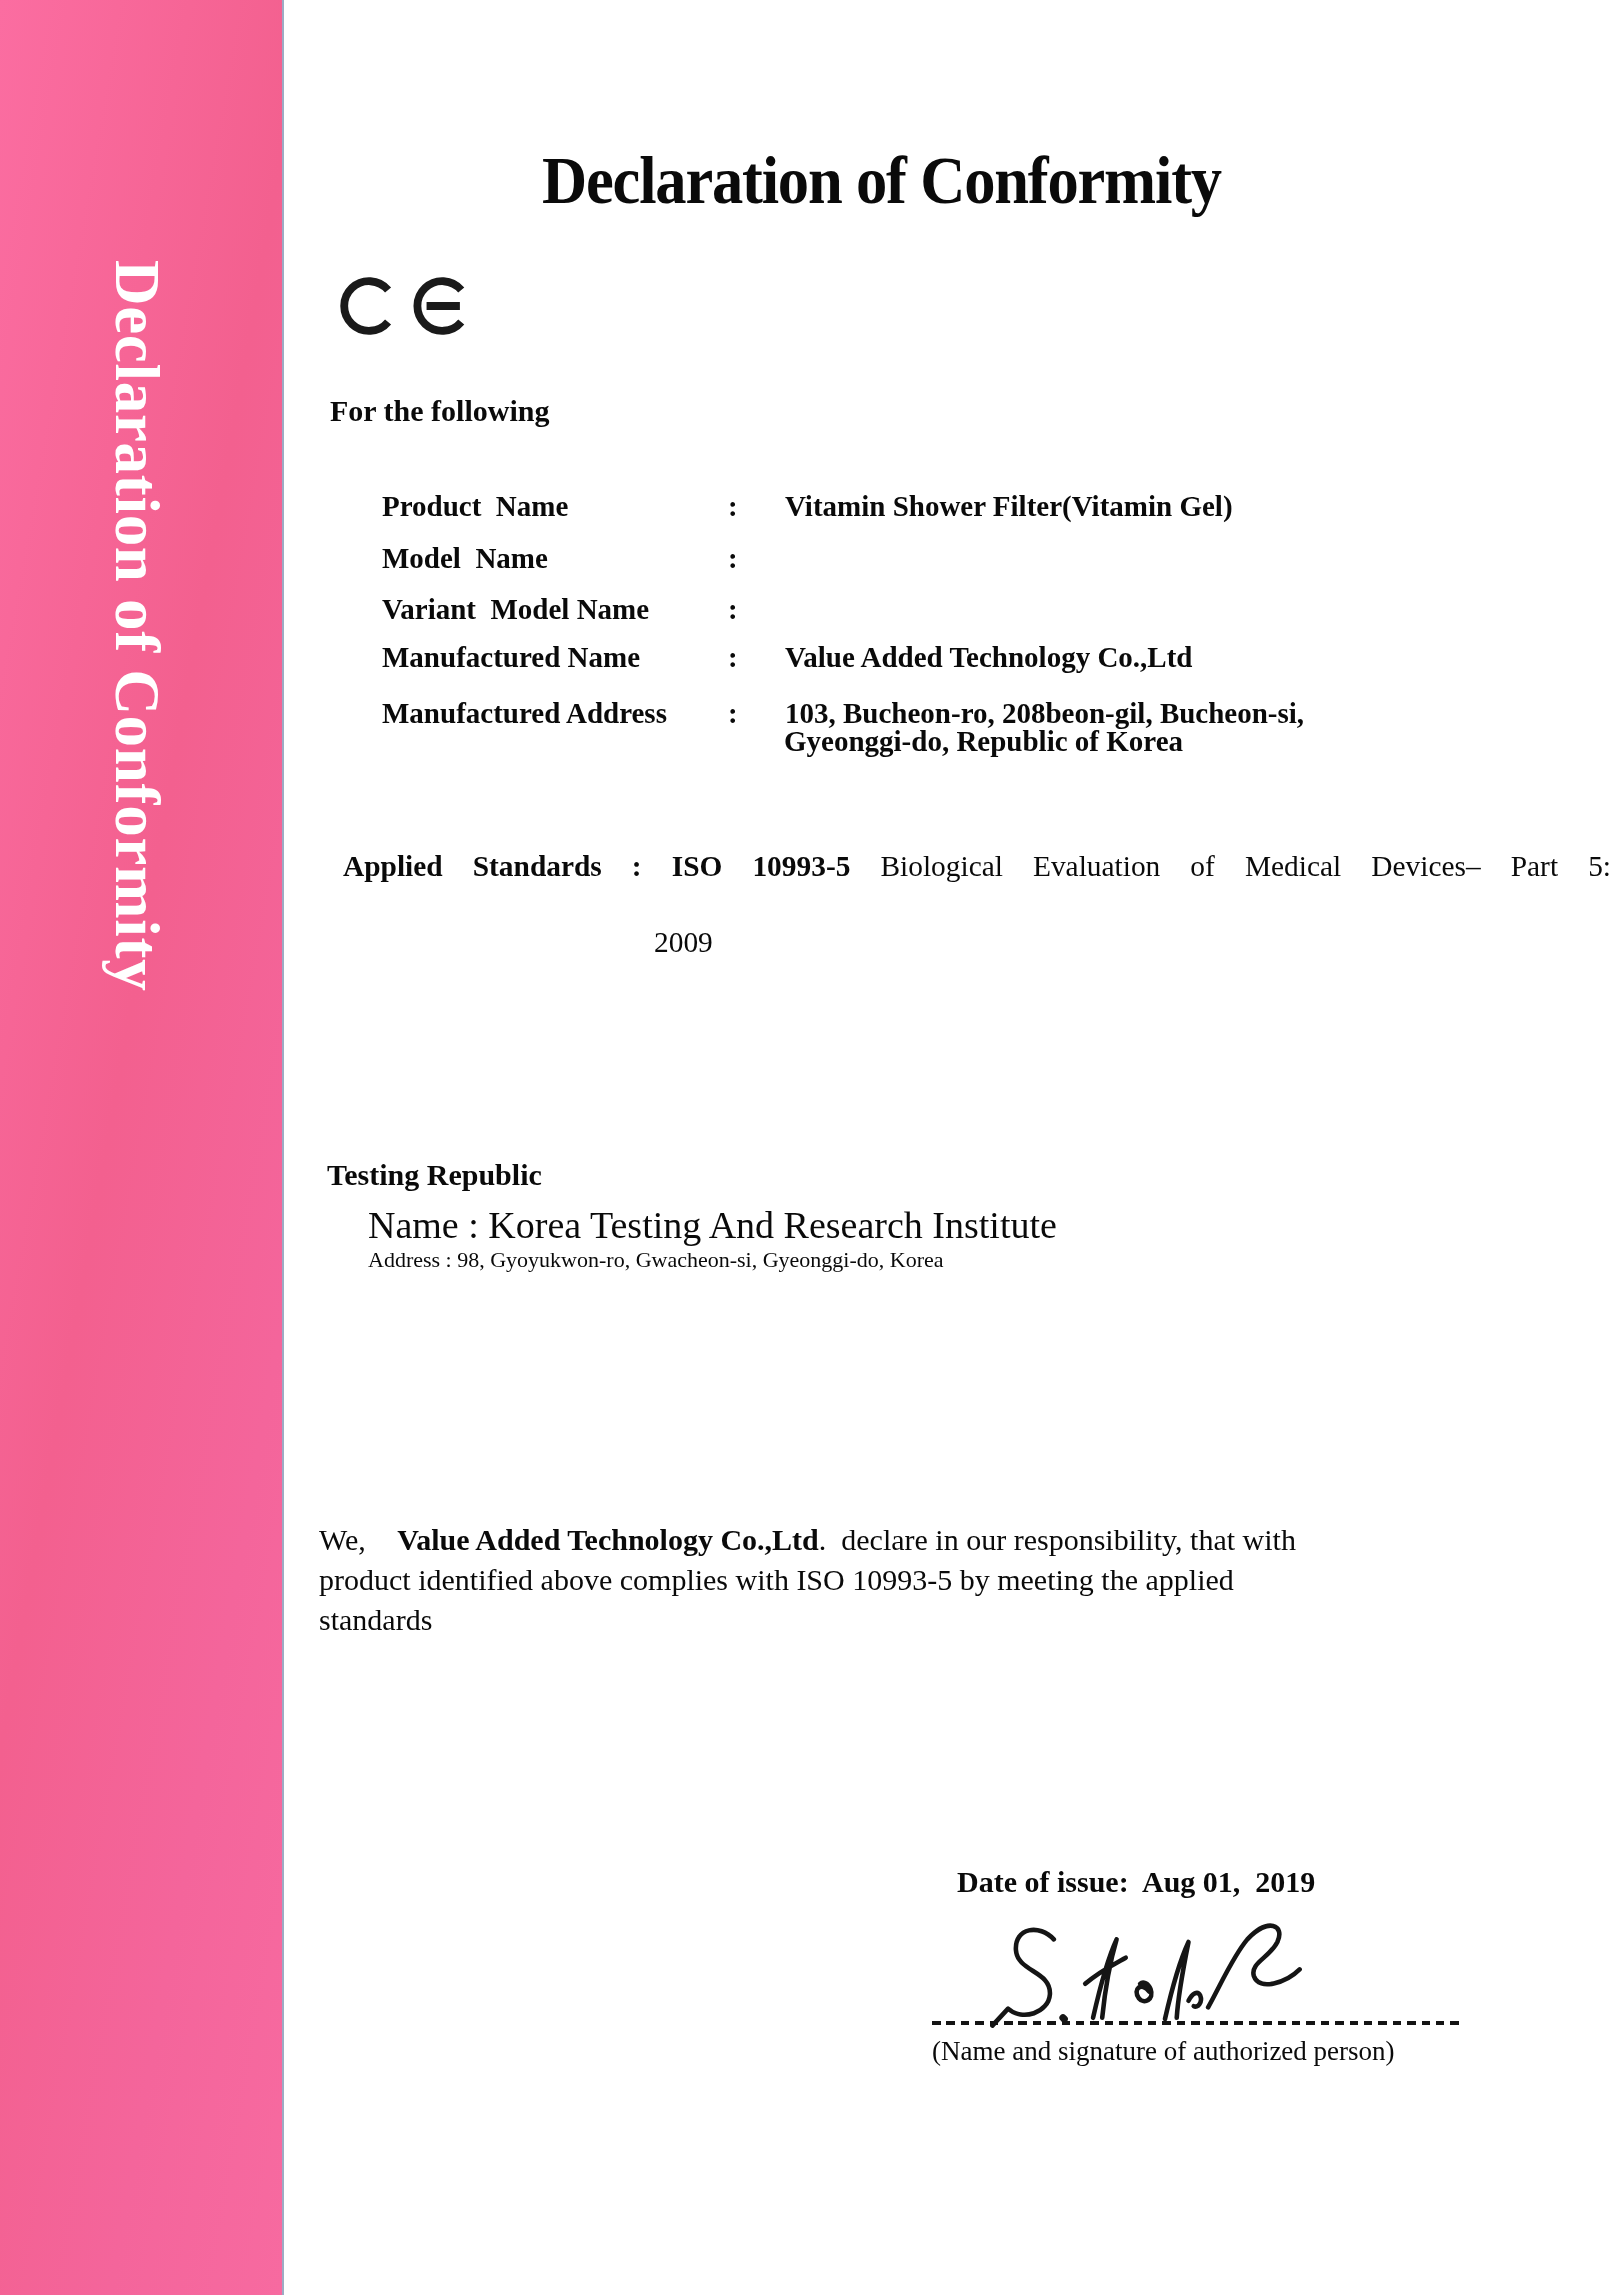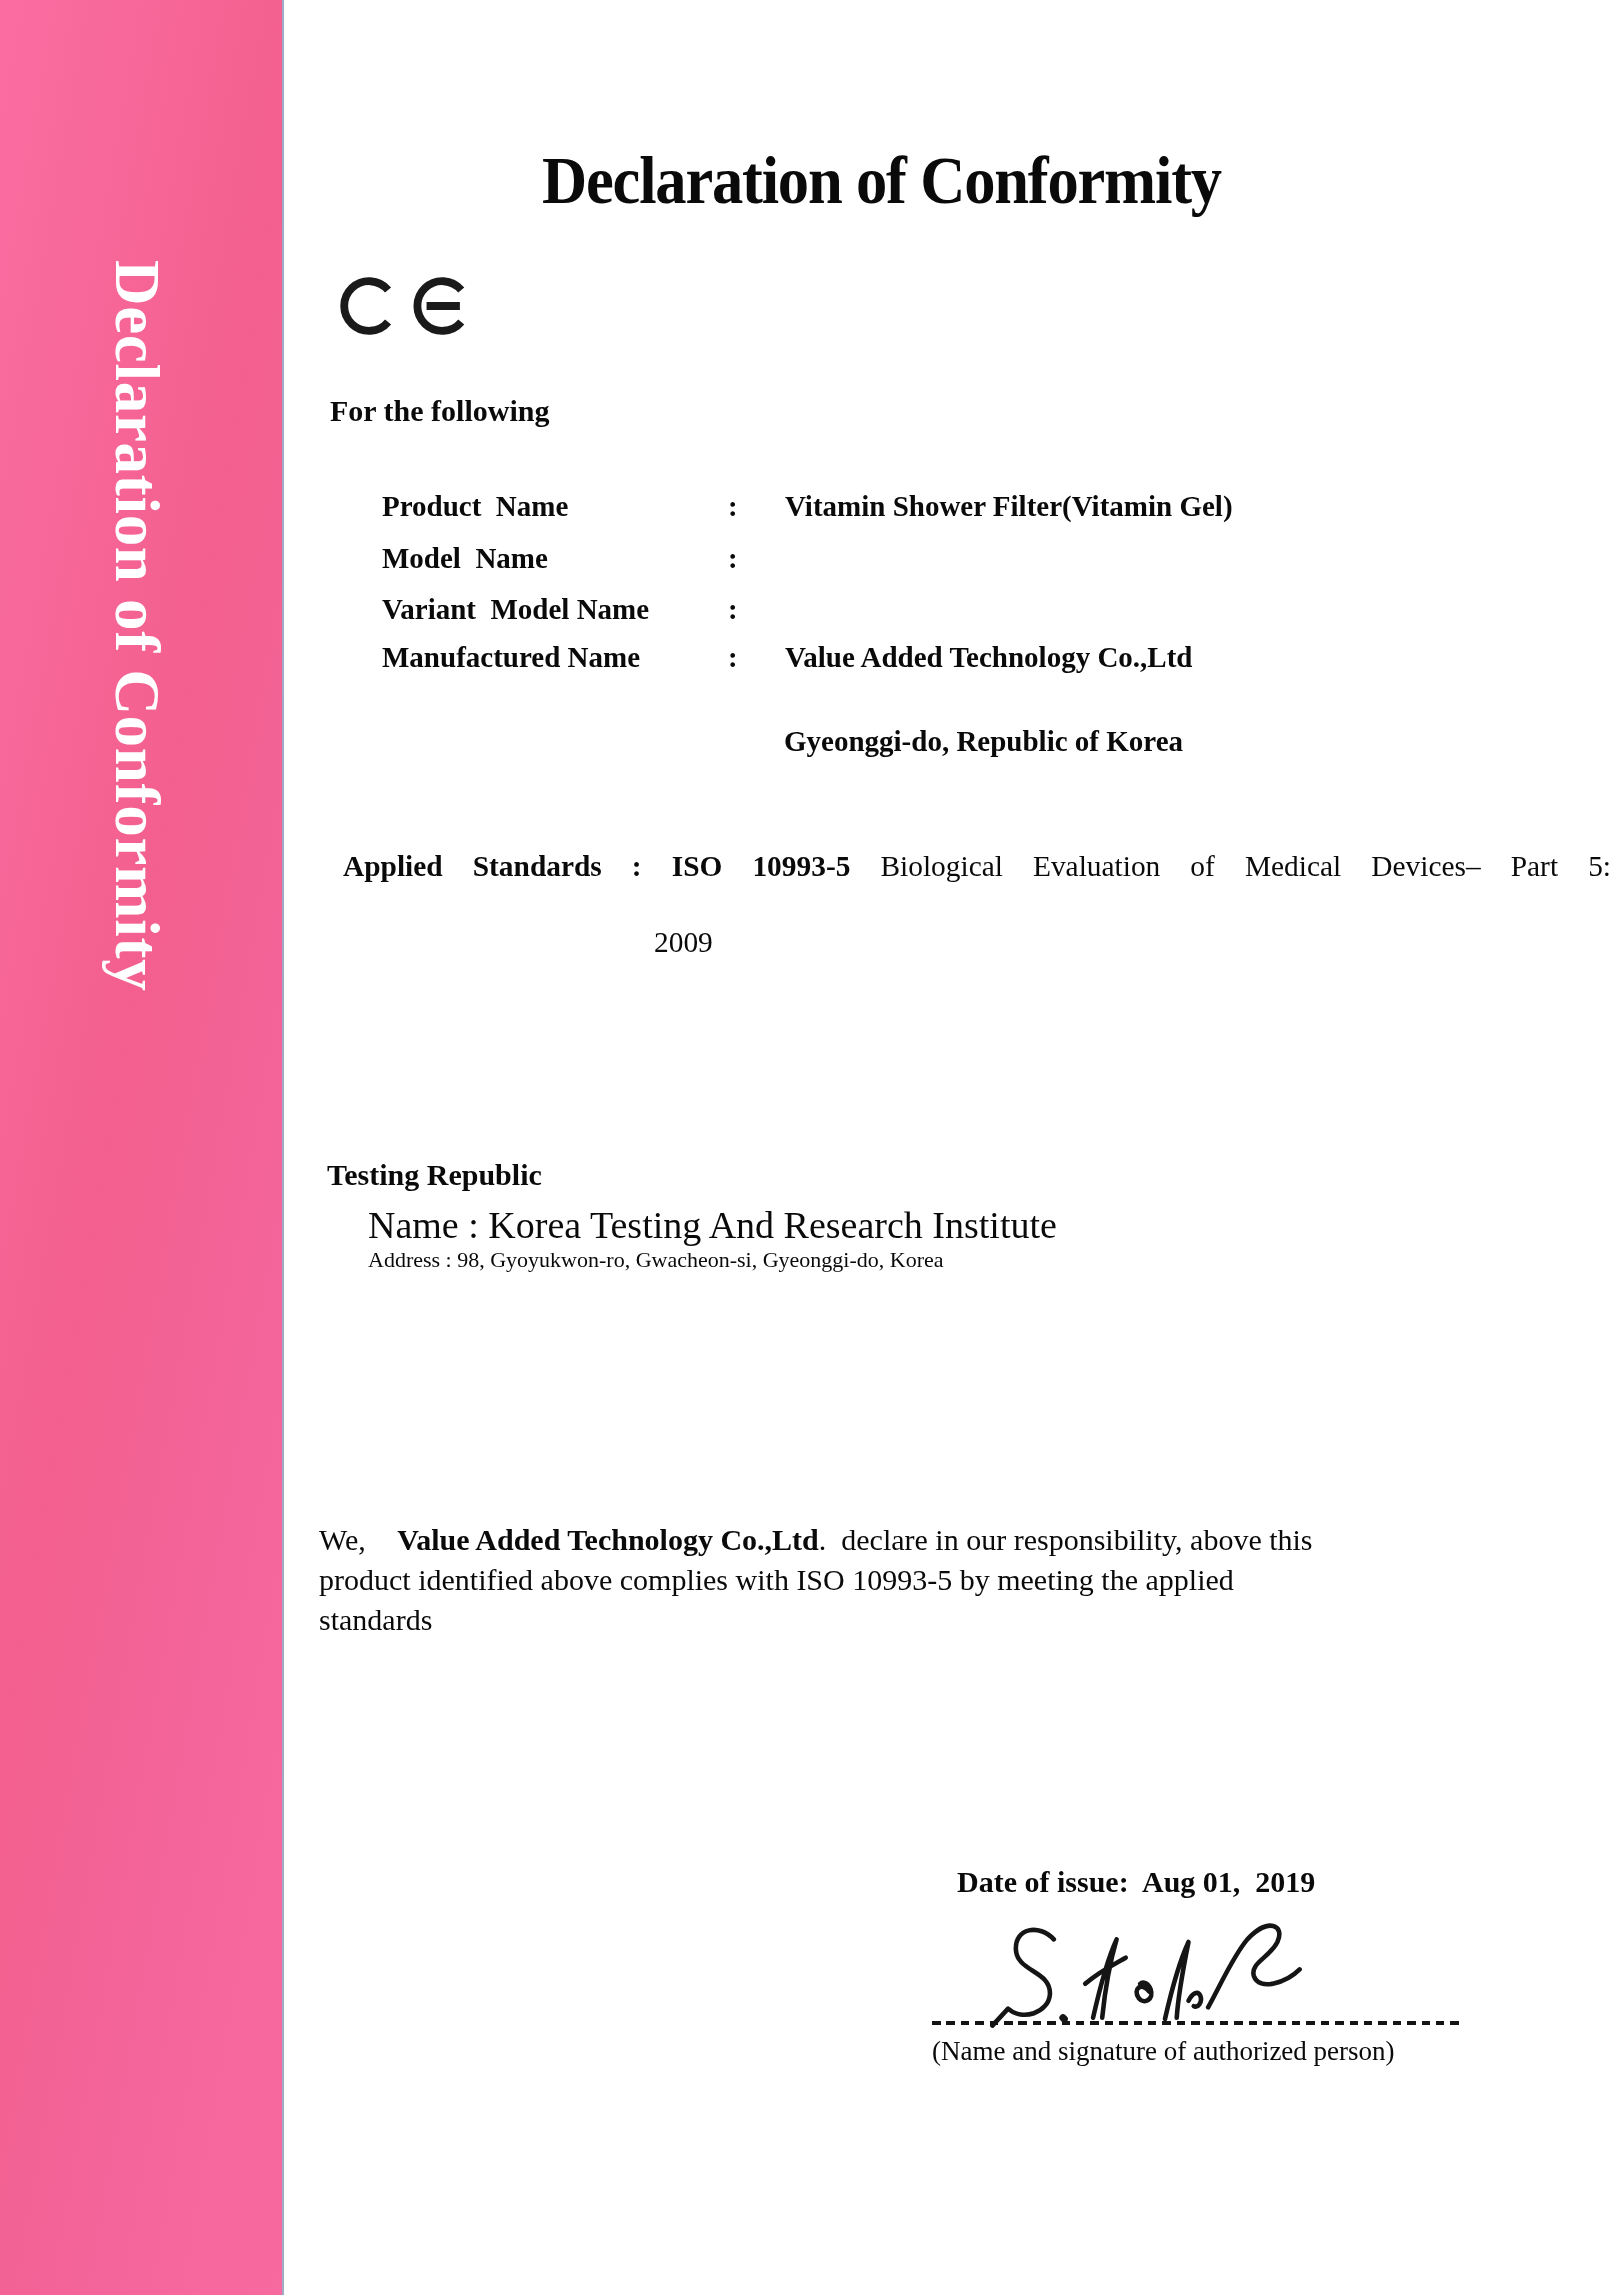--- a/index.html
+++ b/index.html
@@ -87,30 +87,33 @@
   </div>
   <div class="prod-row" style="top:509px">
     <span class="lab">Model  Name</span><span class="colon">:</span><span class="val"></span>
   </div>
   <div class="prod-row" style="top:608px">
     <span class="lab">Manufactured Name</span><span class="colon">:</span><span class="val">Value Added Technology Co.,Ltd</span>
   </div>
   <div class="prod-row" style="top:560px">
     <span class="lab">Variant  Model Name</span><span class="colon">:</span><span class="val"></span>
   </div>
+  <div class="prod-row" style="top:664px">
+    <span class="lab">Manufactured Address</span><span class="colon">:</span><span class="val">103, Bucheon-ro, 208beon-gil, Bucheon-si,</span>
+  </div>
   <div class="addr-line2">Gyeonggi-do, Republic of Korea</div>
 
   <div class="std-line std-line1"><span class="b">Applied Standards : ISO 10993-5</span><span> Biological Evaluation of Medical Devices– Part 5:</span></div>
   <div class="std-line std-line3">2009</div>
 
   <div class="tf-heading">Testing Republic</div>
   <div class="tf-name">Name : Korea Testing And Research Institute</div>
   <div class="tf-address">Address : 98, Gyoyukwon-ro, Gwacheon-si, Gyeonggi-do, Korea</div>
 
-  <div class="decl-line decl-line1"><span>We, </span><span class="b">Value Added Technology Co.,Ltd</span><span>.  declare in our responsibility, above this</span></div>
+  <div class="decl-line decl-line1"><span>We, </span><span class="b">Value Added Technology Co.,Ltd</span><span>.  declare in our responsibility, that with</span></div>
   <div class="decl-line decl-line2">product identified above complies with ISO 10993-5 by meeting the applied</div>
   <div class="decl-line decl-line3">standards</div>
 
   <div class="date-issue">Date of issue:  Aug 01,  2019</div>
 
   <svg class="signature-svg" viewBox="0 0 540 165" fill="none" stroke="#151515" stroke-width="7" stroke-linecap="round" stroke-linejoin="round">
     <path d="M116,28 C94,4 56,10 58,44 C60,78 112,76 110,112 C108,140 68,154 46,134 L22,160"></path>
     <path d="M130,148 l2,2" stroke-width="11"></path>
     <path d="M176,148 C186,104 198,58 212,28 M212,28 C202,62 194,108 190,148 M164,96 C184,78 208,66 226,56"></path>
     <path d="M262,108 C250,92 236,104 246,118 C254,128 270,120 264,104 C260,94 252,92 248,96"></path>

